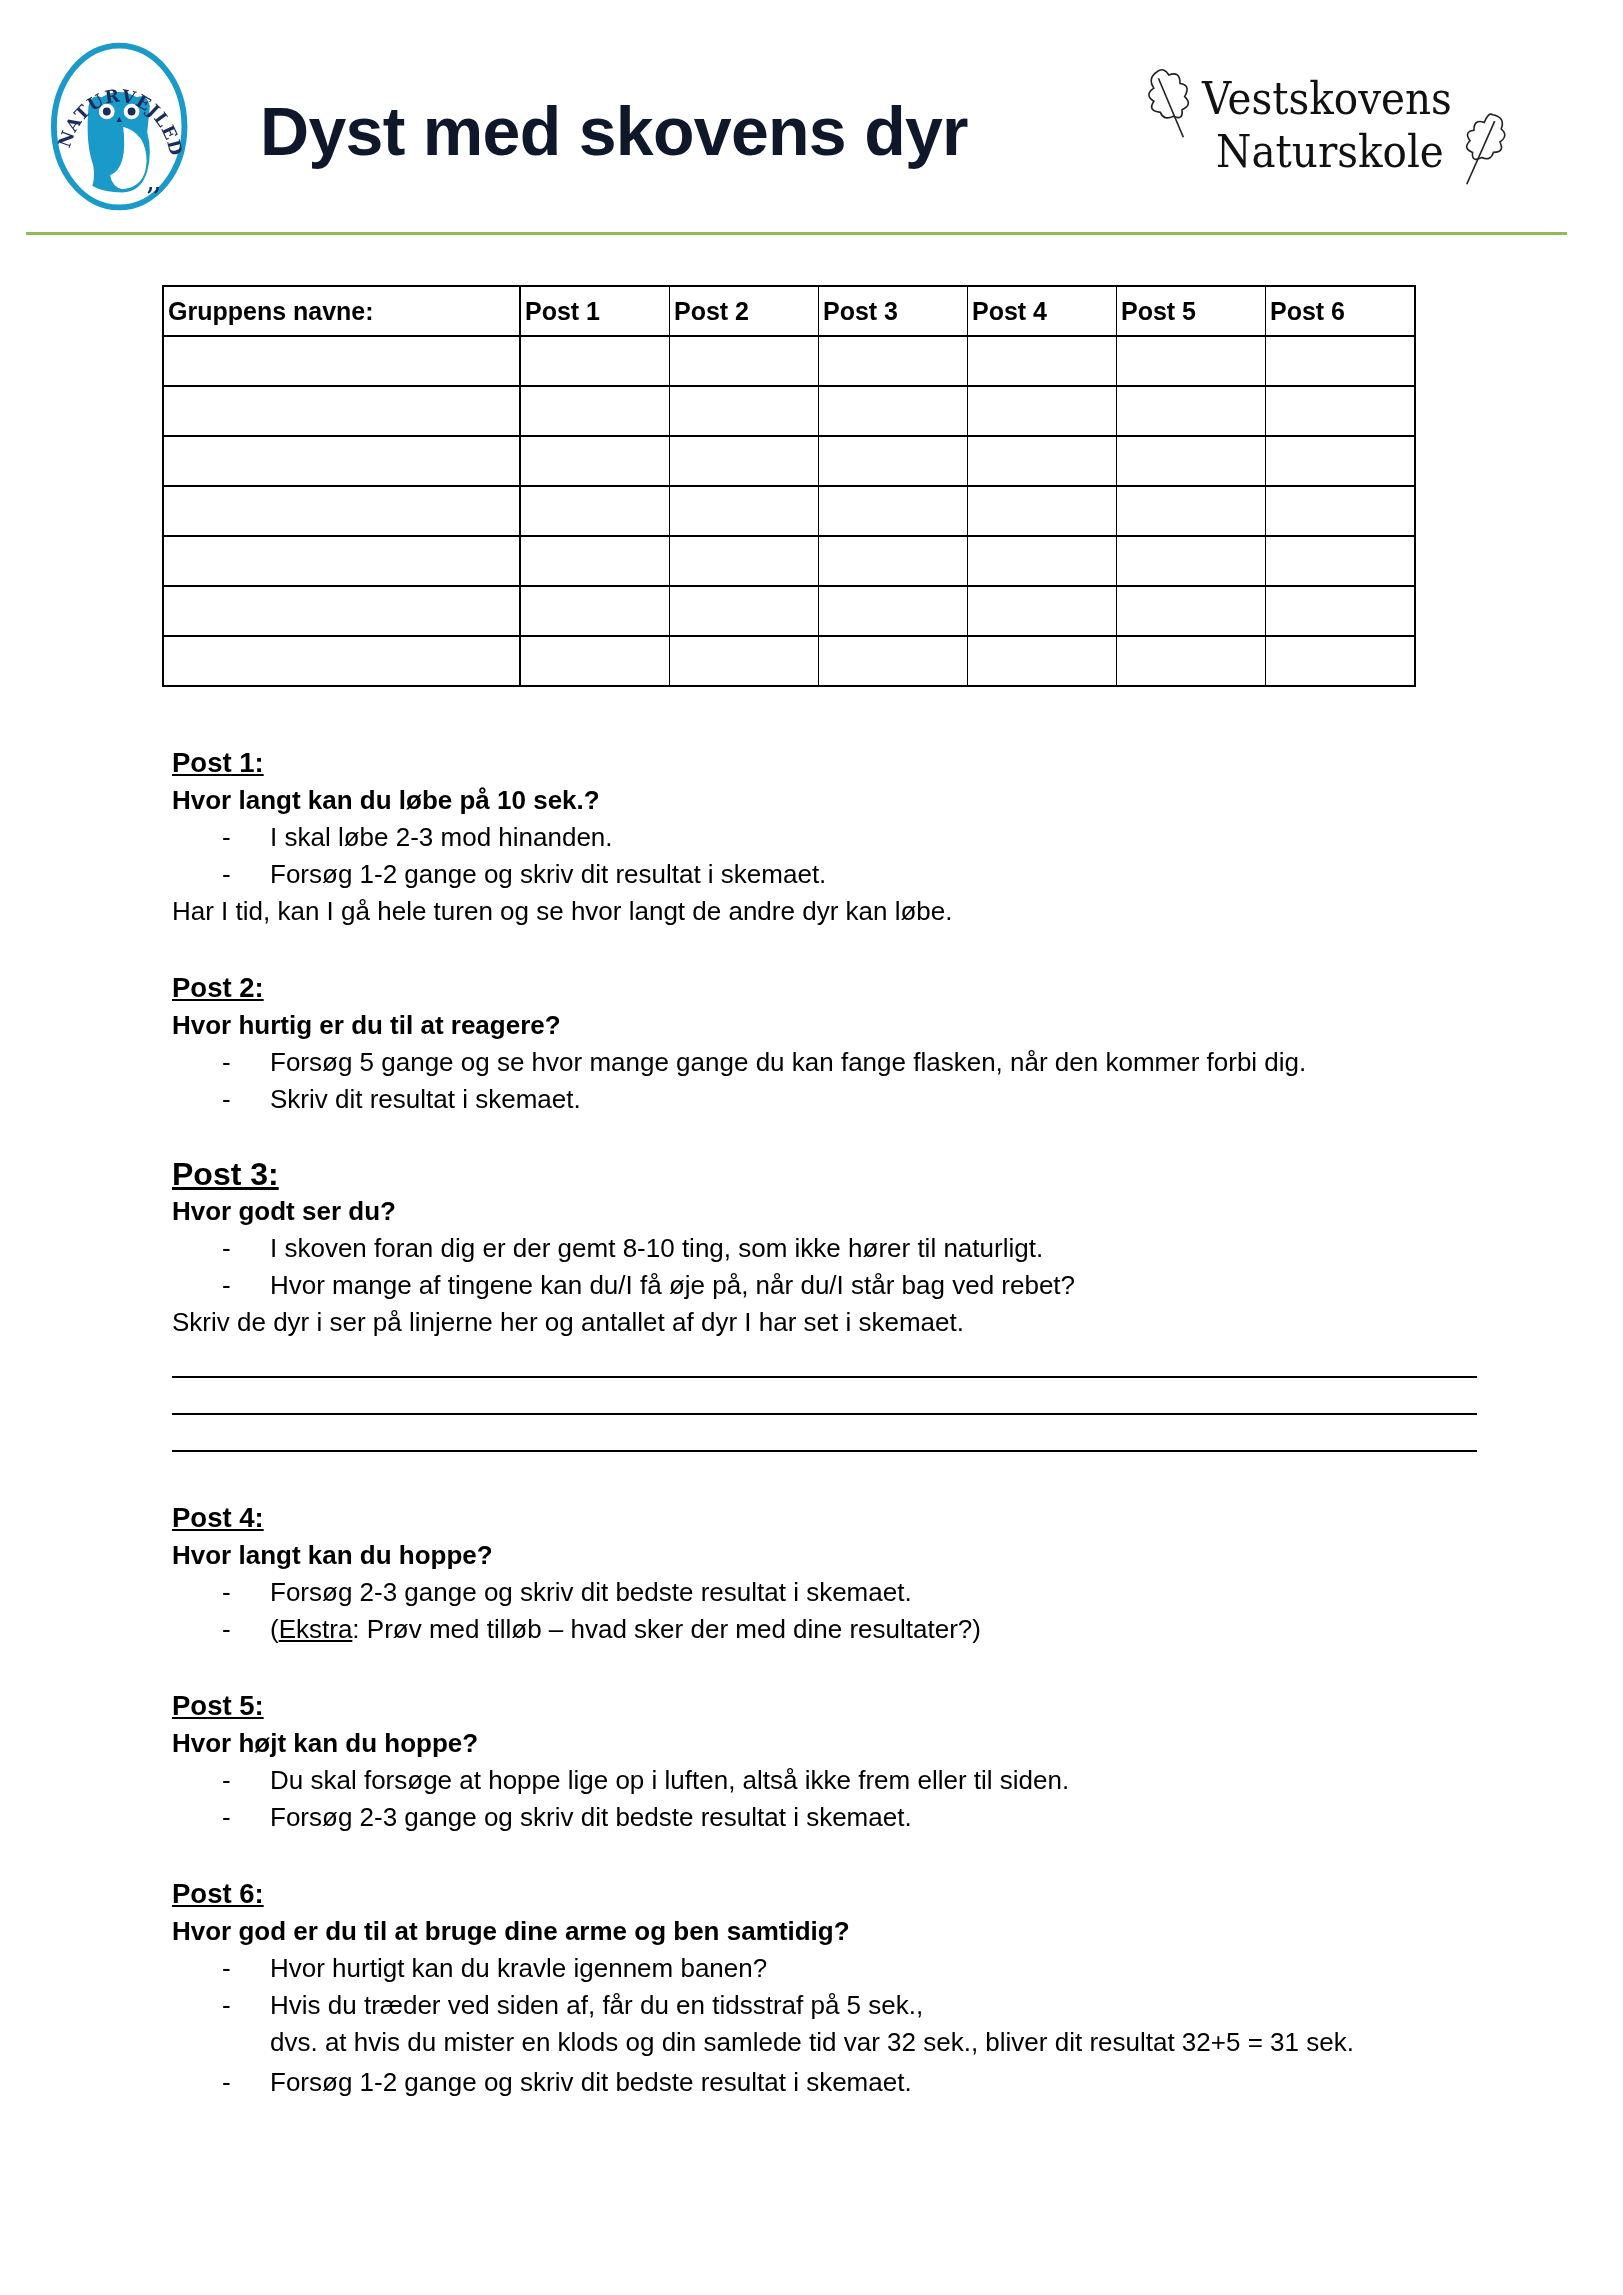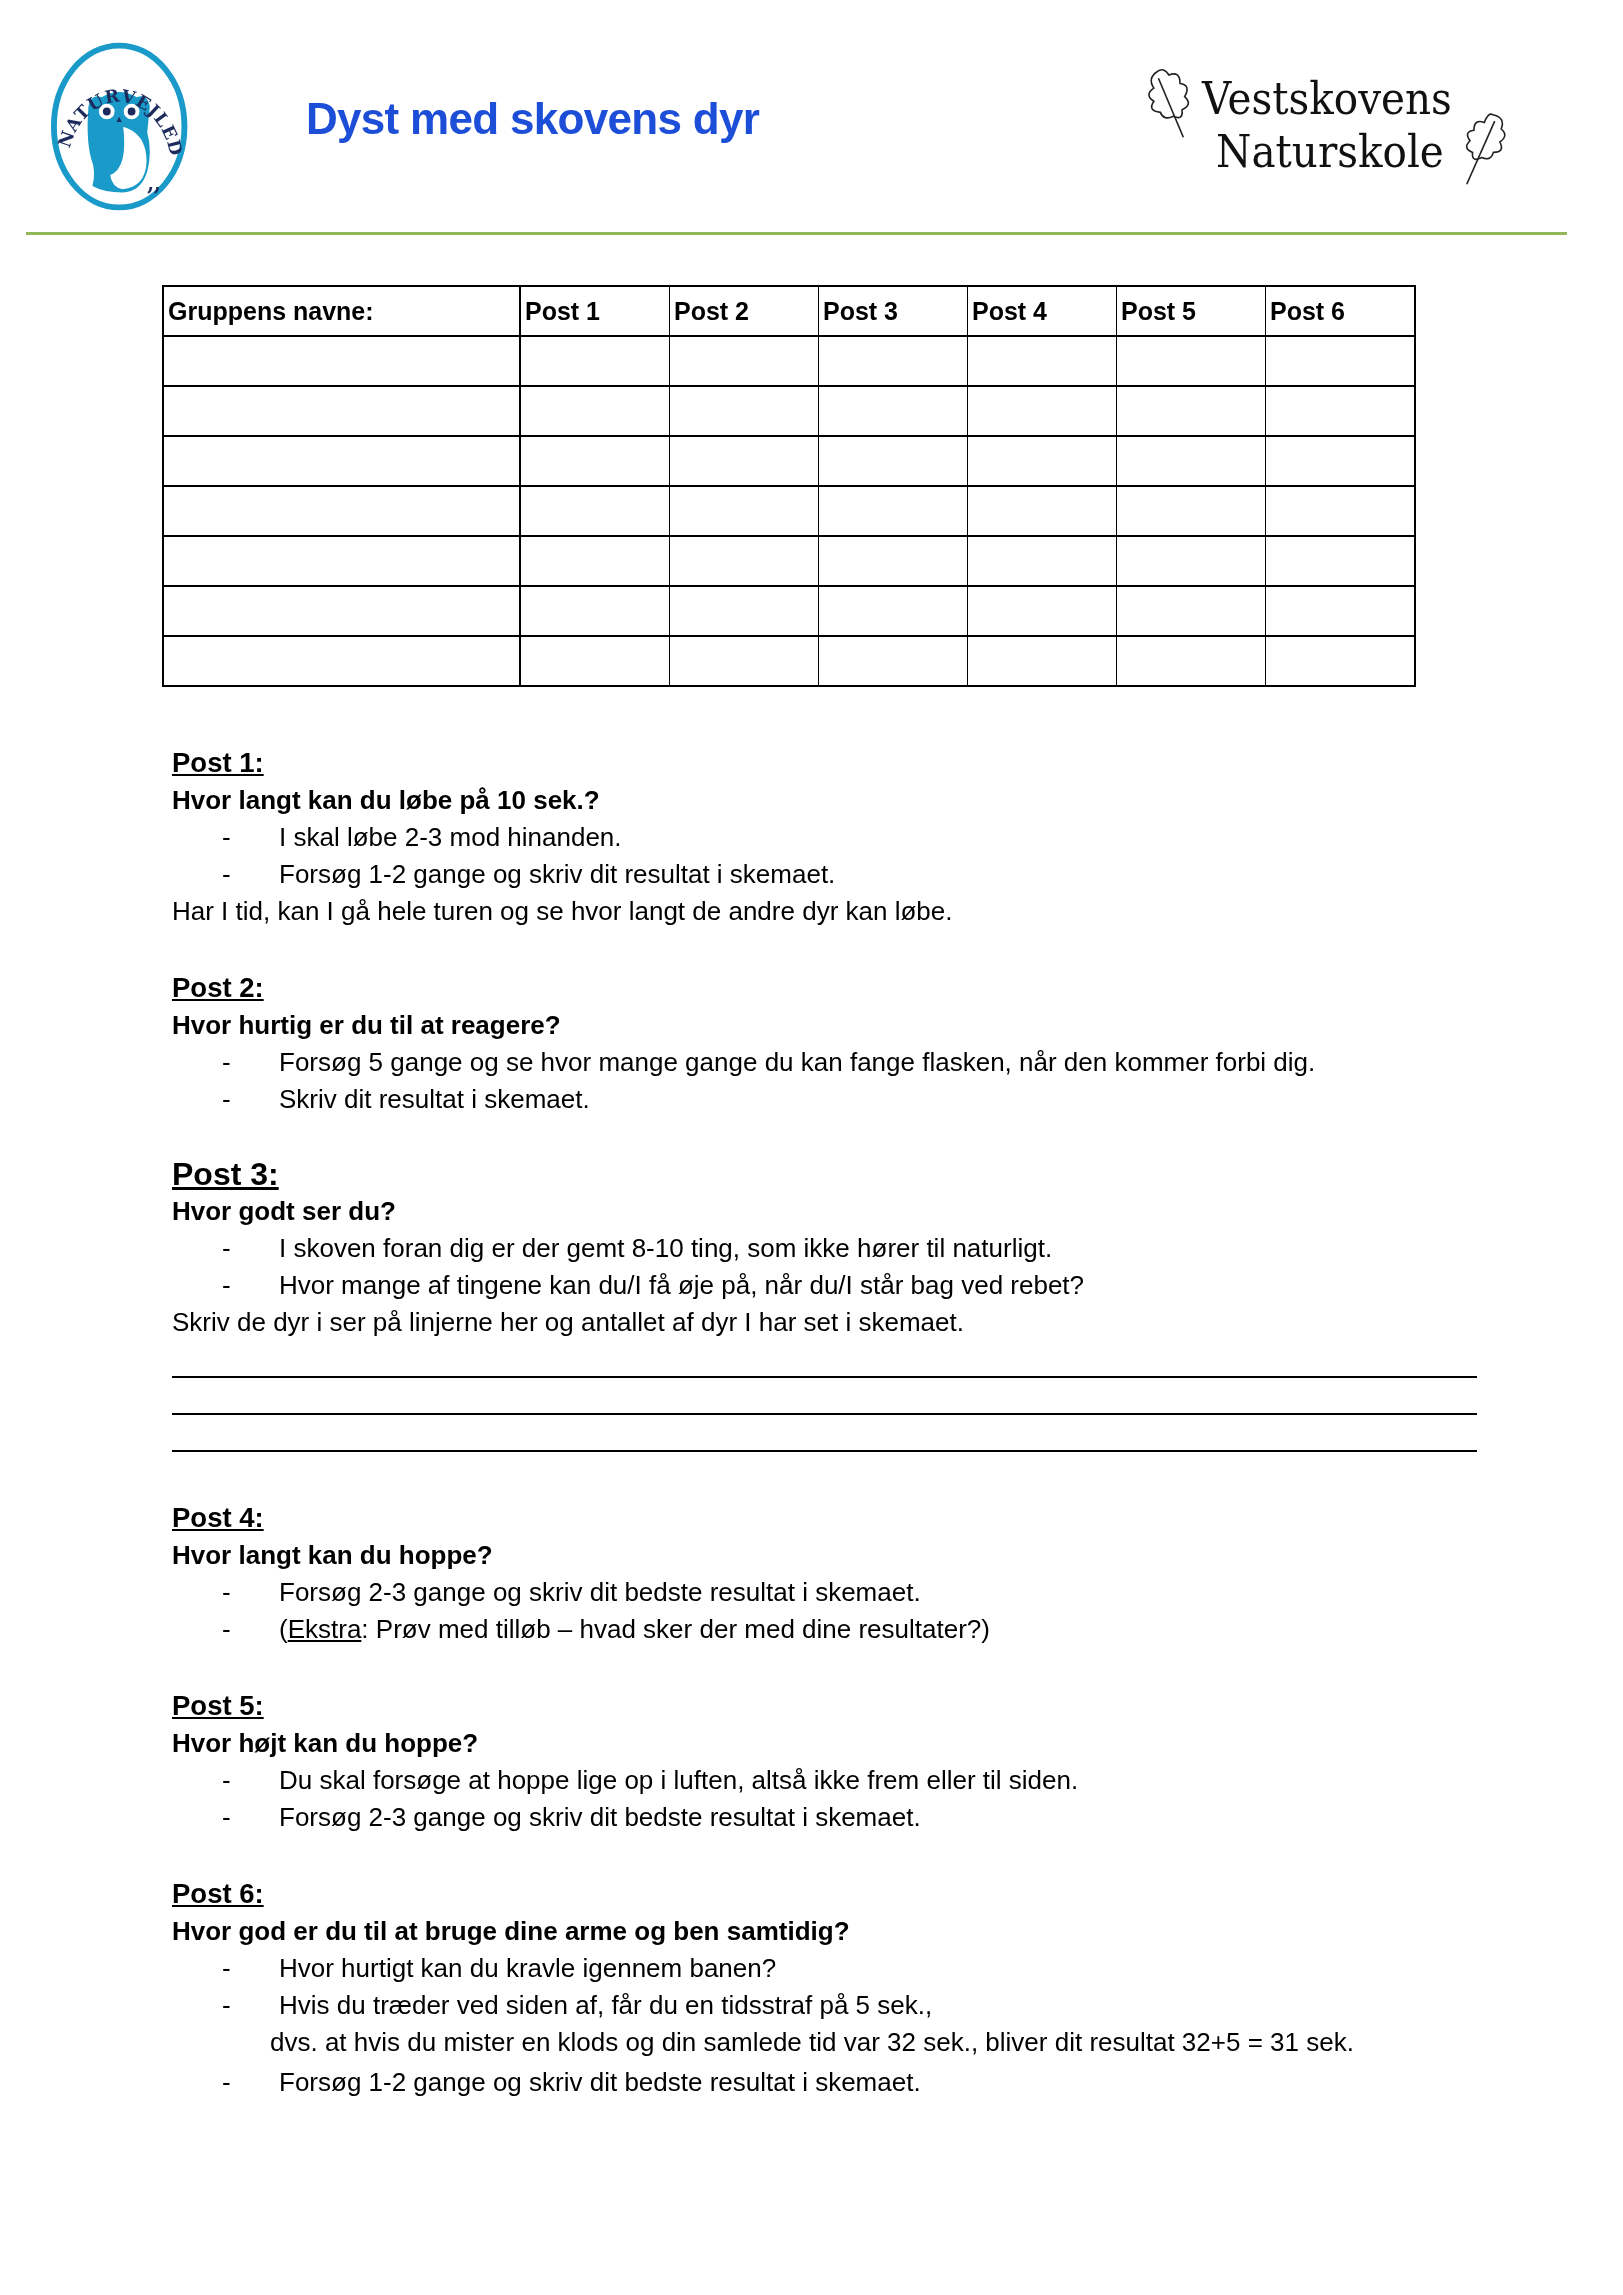--- a/index.html
+++ b/index.html
@@ -1,41 +1,41 @@
 <!DOCTYPE html>
 <html style="font-size:10.5px"><head>
 <meta charset="utf-8">
 <style>
   html, body { margin: 0; padding: 0; background: #ffffff; }
   body { width: 1623px; height: 2295px; position: relative; overflow: hidden;
          font-family: "Liberation Sans", sans-serif; color: #000; }
 
   .logo-left { position: absolute; left: 49px; top: 41px; width: 141px; height: 171px; }
-  .title { position: absolute; left: 260px; top: 97px; font-size: 44px; font-weight: bold;
-           color: #1d4ed8; letter-spacing: -0.7px; line-height: 1; white-space: nowrap; margin-left: 46px; }
+  .title { position: absolute; left: 260px; top: 97px; font-size: 68px; font-weight: bold;
+           color: #0f172a; letter-spacing: -0.7px; line-height: 1; white-space: nowrap; }
   .logo-right { position: absolute; left: 1144px; top: 65px; width: 393px; height: 131px; }
   .logo-right .lt { position: absolute; font-family: "DejaVu Serif", serif; font-size: 44px;
                     color: #111; line-height: 1; white-space: nowrap; transform: scaleX(0.92); transform-origin: left; }
   .header-rule { position: absolute; left: 26px; top: 232px; width: 1541px; height: 2.6px; background: #92b85a; }
 
   table.grid { position: absolute; left: 162px; top: 285px; border-collapse: collapse; }
   table.grid td { border: 2px solid #000; padding: 0 4px; height: 48px; font-size: 25px;
                   font-family: "Liberation Sans", sans-serif; font-weight: bold; vertical-align: middle; }
   table.grid td.c0 { width: 347px; }
   table.grid td.cp { width: 140px; }
   table.grid td.cell { border-left-width: 0.7px; border-right-width: 0.7px; }
 
   .content { position: absolute; left: 172px; top: 743px; width: 1341px;
              font-size: 26px; line-height: 37px; font-family: Liberation Sans, sans-serif; }
   .post { margin: 0; }
   .post-head { font-weight: bold; text-decoration: underline; font-size: 27.5px; line-height: 39px; }
   .post-q { font-weight: bold; }
   .bullet { display: flex; }
   .bullet .dash { width: 98px; padding-left: 50px; box-sizing: border-box; }
-  .bullet .txt { flex: 1; margin-left: 9px; }
+  .bullet .txt { flex: 1; }
   .indent-cont { padding-left: 98px; }
   .gap { height: 38px; }
   .write-line { height: 37px; border-bottom: 2.6px solid #000; width: 1305px; box-sizing: border-box; }
   .u { text-decoration: underline; text-align: center; }
 </style>
 </head>
 <body>
 
 <div class="logo-left">
   <svg width="141" height="171" viewBox="0 0 215 262">

